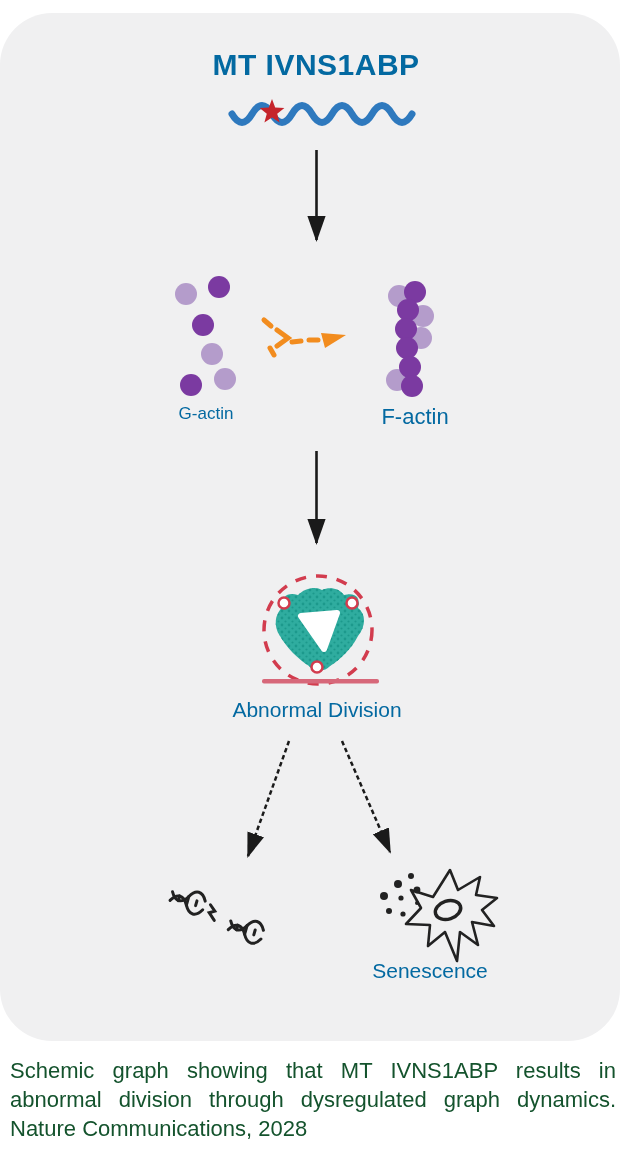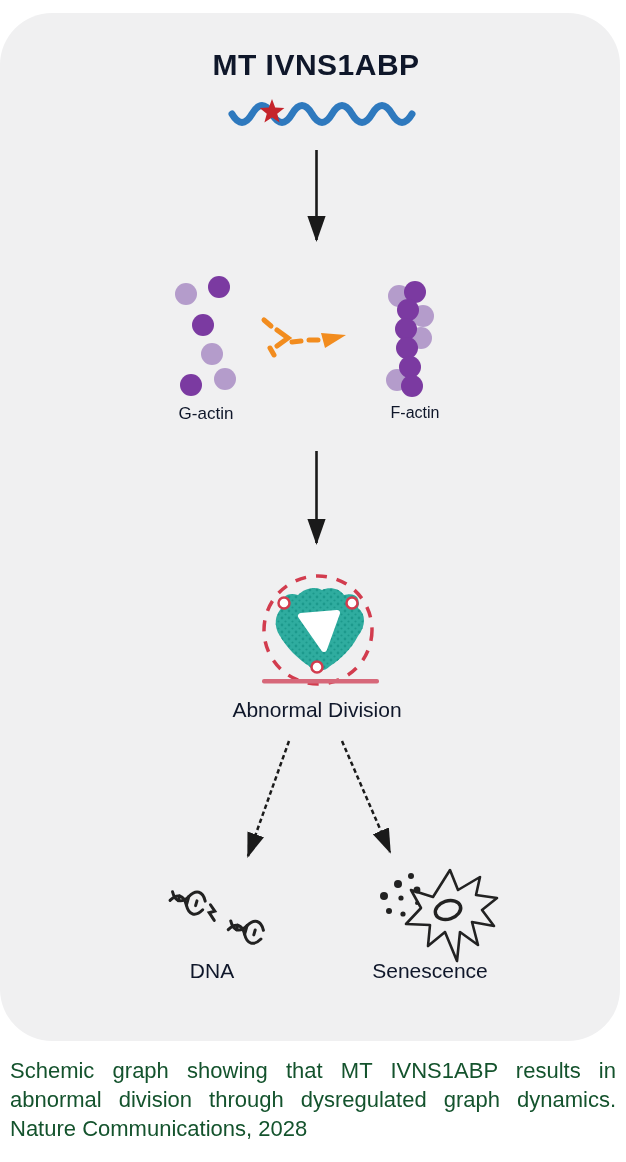--- a/index.html
+++ b/index.html
@@ -7,24 +7,24 @@
     width:626px;height:1162px;background:#ffffff;
     font-family:"Liberation Sans", sans-serif;
     position:relative;overflow:hidden;
   }
   .stage{position:absolute;left:0;top:0;width:626px;height:1162px;}
   .panel{
     position:absolute;left:0;top:13px;width:620px;height:1028px;
     background:#f0f0f1;border-radius:52px;
   }
   .art{position:absolute;left:0;top:0;}
-  .lbl{position:absolute;color:#0f172a;text-align:center;}
+  .lbl{position:absolute;color:#0369a1;text-align:center;}
   .title{top:48px;left:13px;width:606px;font-size:30px;font-weight:700;letter-spacing:.5px;}
   .gactin{top:404px;left:136px;width:140px;font-size:17px;}
-  .factin{top:404px;left:345px;width:140px;font-size:16px;}
+  .factin{top:404px;left:345px;width:140px;font-size:22px;}
   .abnormal{top:698px;left:177px;width:280px;font-size:21px;}
   .dna{top:957px;left:142px;width:140px;font-size:21px;line-height:27px;}
   .senes{top:957px;left:330px;width:200px;font-size:21px;line-height:27px;}
   .caption{
     position:absolute;top:1056px;left:10px;width:606px;
     font-size:22px;line-height:29px;color:#14532d;
   }
   .cap-just{text-align:justify;text-align-last:justify;}
 </style>
 </head>
@@ -127,21 +127,20 @@
         <circle cx="417" cy="903" r="2"></circle>
       </g>
     </g>
   </svg>
 
   <div class="lbl title">MT IVNS1ABP</div>
   <div class="lbl gactin">G-actin</div>
   <div class="lbl factin">F-actin</div>
   <div class="lbl abnormal">Abnormal Division</div>
   <div class="lbl dna">
-    <div>DNA</div>
   </div>
   <div class="lbl senes">
     <div>Senescence</div>
   </div>
 
   <div class="caption">
     <div class="cap-just">Schemic graph showing that MT IVNS1ABP results in</div>
     <div class="cap-just">abnormal division through dysregulated graph dynamics.</div>
     <div>Nature Communications, 2028</div>
   </div>

